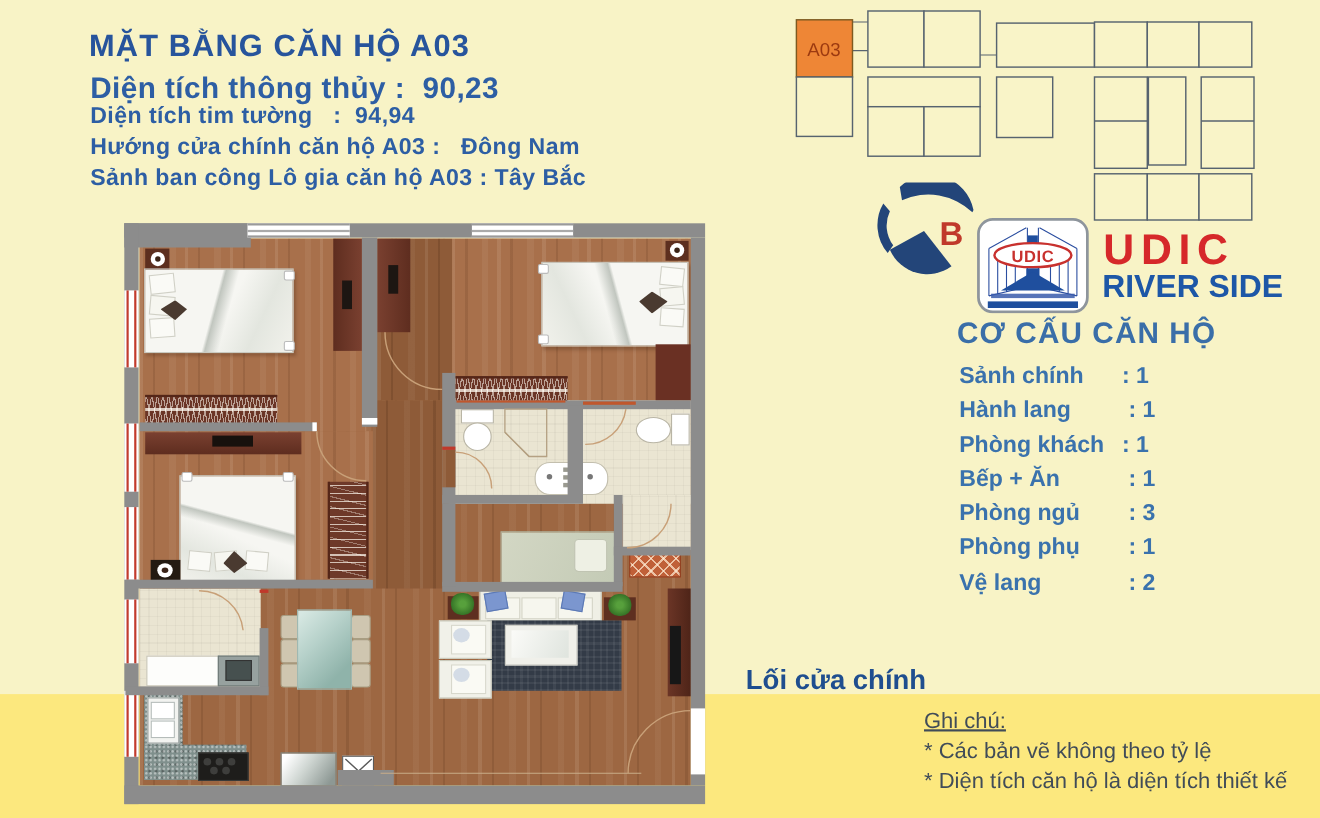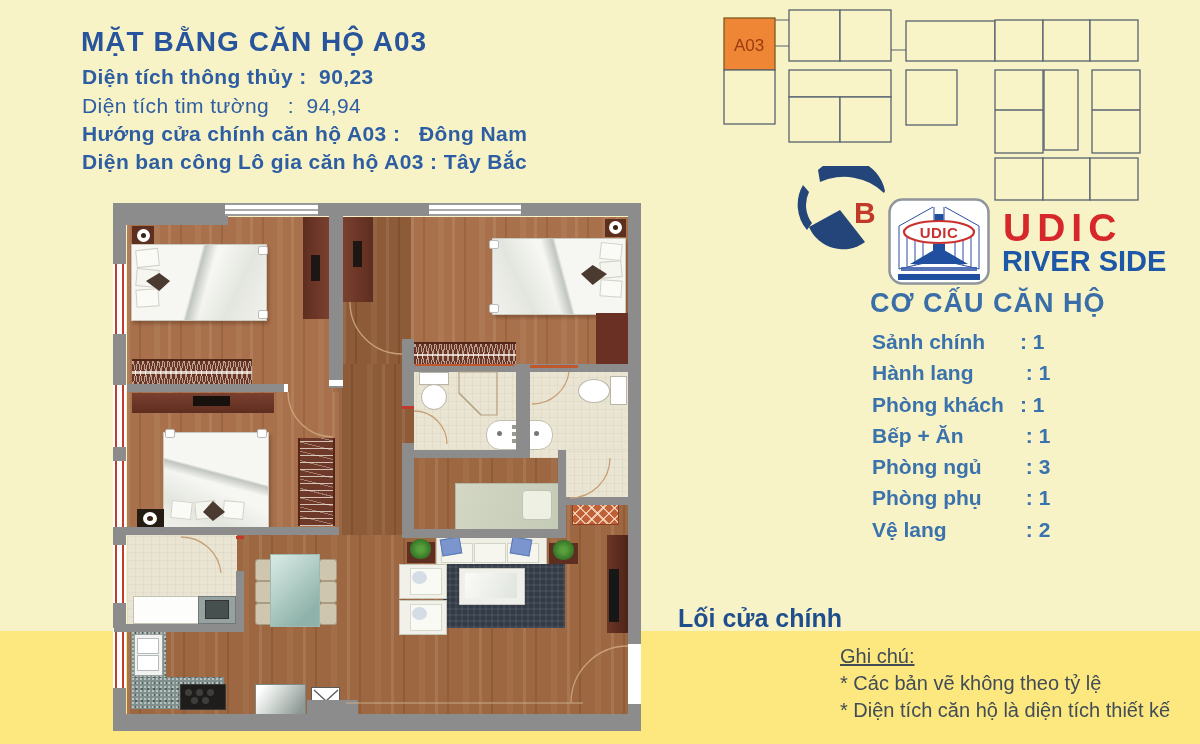--- a/index.html
+++ b/index.html
@@ -40,27 +40,27 @@
   .whitebox{position:absolute;background:#f4f4ef;border:1px solid #c9c9c0;box-shadow:2px 3px 3px rgba(60,30,10,.28);}
 </style>
 </head>
 <body>
 <div id="page">
 
   <div class="abs" style="left:0;top:631px;width:1200px;height:113px;background:#fce87e;"></div>
 
   <div class="abs blue" style="left:81px;top:26px;font-size:28px;font-weight:bold;letter-spacing:1px;color:#27549c;">MẶT BẰNG CĂN HỘ A03</div>
 
-  <div class="abs blue" style="left:82px;top:65px;font-size:21px;font-weight:bold;letter-spacing:0.4px;">Diện tích thông thủy :&nbsp; 90,23</div>
-
-  <div class="abs blue" style="left:82px;top:94px;font-size:21px;font-weight:normal;letter-spacing:0.4px;">Diện tích tim tường&nbsp;&nbsp; :&nbsp; 94,94</div>
+  <div class="abs blue" style="left:82px;top:65px;font-size:27px;font-weight:bold;letter-spacing:0.4px;">Diện tích thông thủy :&nbsp; 90,23</div>
+
+  <div class="abs blue" style="left:82px;top:94px;font-size:21px;font-weight:bold;letter-spacing:0.4px;">Diện tích tim tường&nbsp;&nbsp; :&nbsp; 94,94</div>
 
   <div class="abs blue" style="left:82px;top:122px;font-size:21px;font-weight:bold;letter-spacing:0.4px;">Hướng cửa chính căn hộ A03 :&nbsp;&nbsp; Đông Nam</div>
 
-  <div class="abs blue" style="left:82px;top:150px;font-size:21px;font-weight:bold;letter-spacing:0.4px;">Diện ban công Lô gia căn hộ A03 : Tây Bắc</div>
+  <div class="abs blue" style="left:82px;top:150px;font-size:21px;font-weight:bold;letter-spacing:0.4px;">Sảnh ban công Lô gia căn hộ A03 : Tây Bắc</div>
 
   <svg class="abs" style="left:715px;top:5px;" width="435" height="205" viewBox="715 5 435 205">
     <g fill="#f9f4c8" stroke="#57636f" stroke-width="1.3">
 
       <path d="M775,46 L789,46 M891,50 L906,50 M775,20 L789,20" stroke-width="1" fill="none"></path>
 
       <rect x="724" y="18" width="51" height="52" fill="#ee8636" stroke="#7d5a20"></rect>
 
       <rect x="724" y="70" width="51" height="54"></rect>
 

